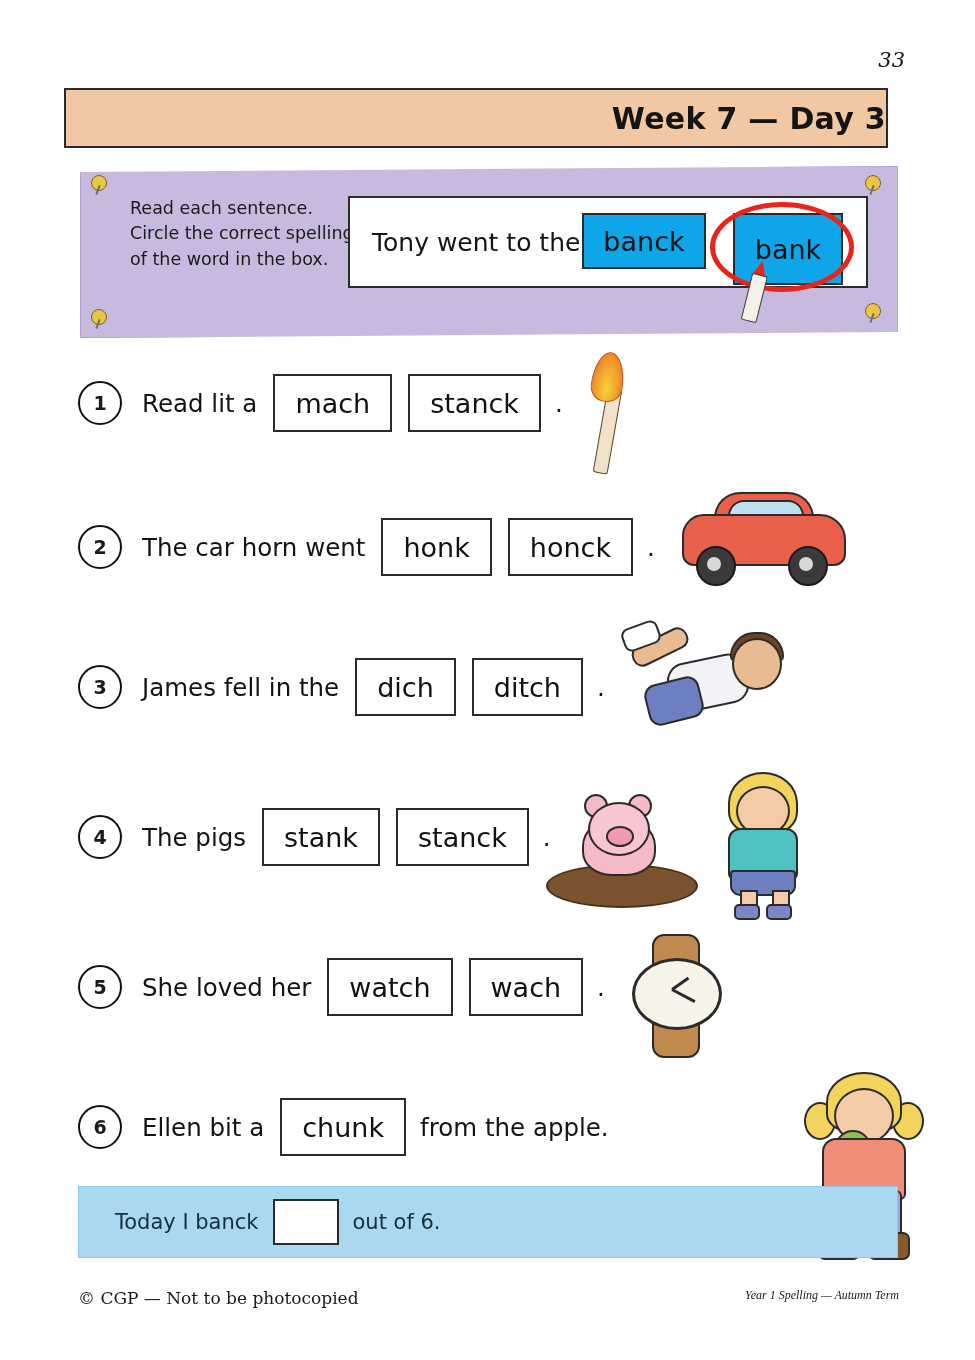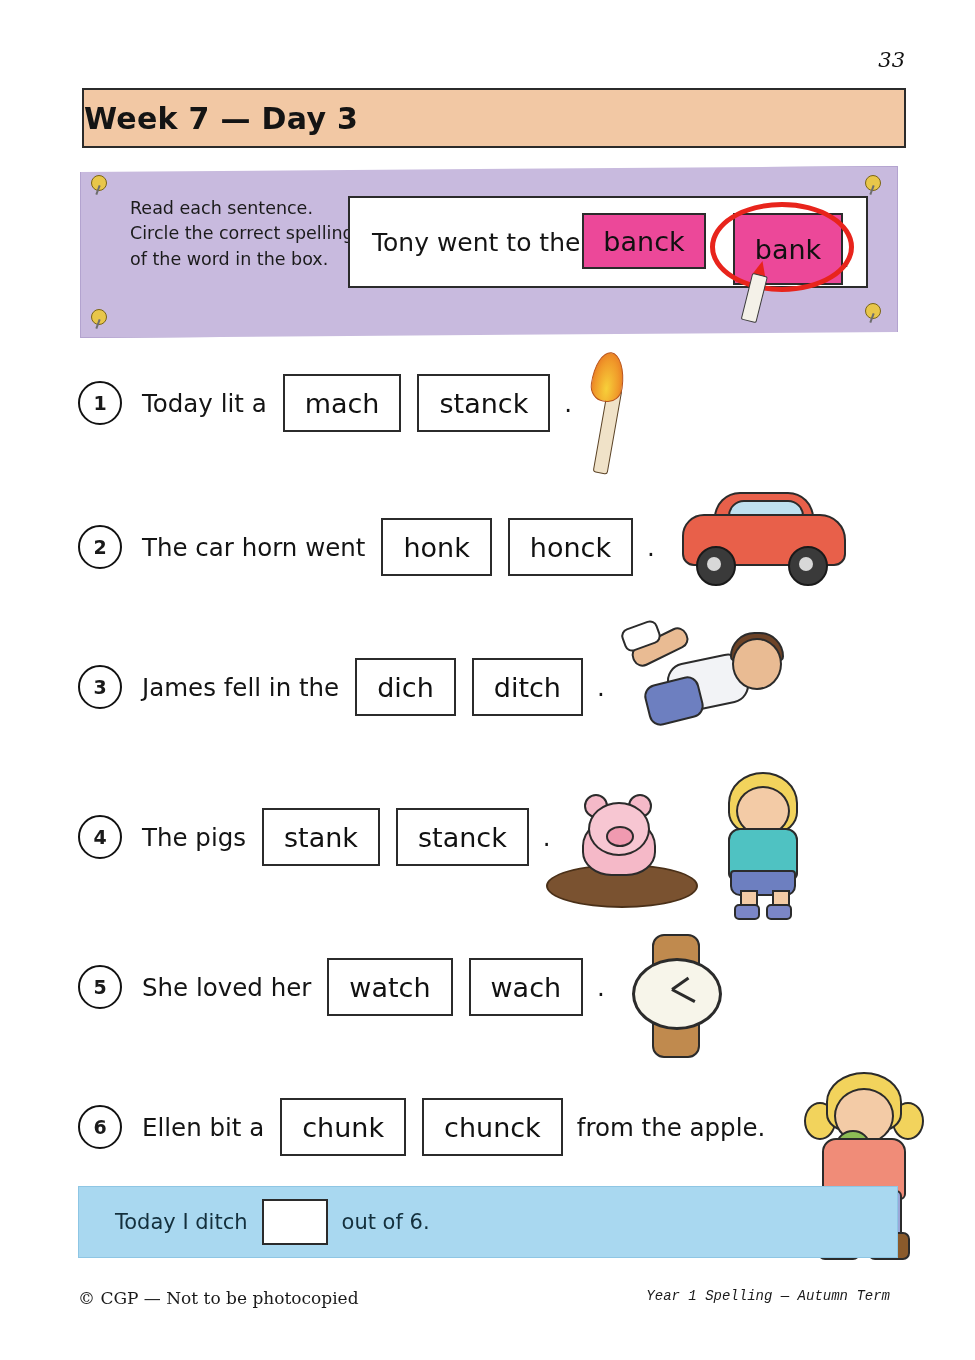--- a/index.html
+++ b/index.html
@@ -28,29 +28,29 @@
     right: 70px;
     font-family: "DejaVu Serif", serif;
     font-style: italic;
     font-size: 21px;
     color: #111;
   }
 
   
   .title-banner {
     position: absolute;
-    left: 82px;
+    left: 64px;
     top: 88px;
     width: 820px;
     height: 56px;
     background: #f2c8a4;
     border: 2px solid #2b2b2b;
     display: flex;
     align-items: center;
-    justify-content: flex-start;
+    justify-content: flex-end;
   }
   .title-banner .title-text {
     font-family: "DejaVu Sans", sans-serif;
     font-weight: bold;
     font-size: 30px;
     letter-spacing: 0.3px;
     color: #141414;
   }
 
   
@@ -96,21 +96,21 @@
     font-family: "DejaVu Sans", sans-serif;
     font-size: 25px;
     color: #141414;
     white-space: nowrap;
   }
   .word-box {
     display: inline-flex;
     align-items: center;
     justify-content: center;
     border: 2px solid #2b2b2b;
-    background: #ec4899;
+    background: #0ea5e9;
     font-family: "DejaVu Sans", sans-serif;
     font-size: 27px;
     color: #111;
     box-sizing: border-box;
   }
   .ex-word1 {
     position: absolute;
     left: 232px;
     top: 15px;
     width: 124px;
@@ -606,25 +606,25 @@
   .footer-left {
     position: absolute;
     left: 78px;
     top: 1288px;
     font-family: "DejaVu Serif", serif;
     font-size: 17px;
     color: #1a1a1a;
   }
   .footer-right {
     position: absolute;
-    right: 85px;
+    right: 76px;
     top: 1288px;
-    font-family: Liberation Mono, monospace;
+    font-family: Liberation Serif, serif;
     font-style: italic;
-    font-size: 14px;
+    font-size: 12px;
     color: #1a1a1a;
   }
 </style>
 </head>
 <body>
 
 <div class="page">
 
   <div class="page-number">33</div>
 
@@ -662,21 +662,21 @@
       <span class="circle-mark"></span>
       <span class="pencil">
         <span class="tip"></span>
           <span class="body"></span>
       </span>
     </div>
   </div>
 
   <div class="question q1">
     <div class="q-num">1</div>
-    <div class="q-text">Today lit a</div>
+    <div class="q-text">Read lit a</div>
     <div class="q-choice">mach</div>
     <div class="q-choice">stanck</div>
     <div class="q-tail">.</div>
   </div>
   <div class="art art-match">
     <div class="match-stick"></div>
     <div class="match-flame"></div>
   </div>
 
   <div class="question q2">
@@ -747,37 +747,36 @@
     <div class="watch-strap"></div>
     <div class="watch-face"></div>
     <div class="watch-hand-h"></div>
     <div class="watch-hand-m"></div>
   </div>
 
   <div class="question q6">
     <div class="q-num">6</div>
     <div class="q-text">Ellen bit a</div>
     <div class="q-choice">chunk</div>
-    <div class="q-choice">chunck</div>
     <div class="q-tail">from the apple.</div>
   </div>
   <div class="art art-girl2">
     <div class="g2-pig-l"></div>
     <div class="g2-pig-r"></div>
     <div class="g2-hair"></div>
     <div class="g2-face"></div>
     <div class="g2-apple"></div>
     <div class="g2-shirt"></div>
     <div class="g2-trousers"></div>
     <div class="g2-boot g2-boot-l"></div>
     <div class="g2-boot g2-boot-r"></div>
   </div>
 
   <div class="score-bar">
-    <span class="score-text">Today I ditch</span>
+    <span class="score-text">Today I banck</span>
     <span class="score-input"></span>
     <span class="score-text">out of 6.</span>
   </div>
 
   <div class="footer-left">© CGP — Not to be photocopied</div>
   <div class="footer-right">Year 1 Spelling — Autumn Term</div>
 
 </div>
 
 </body></html>

